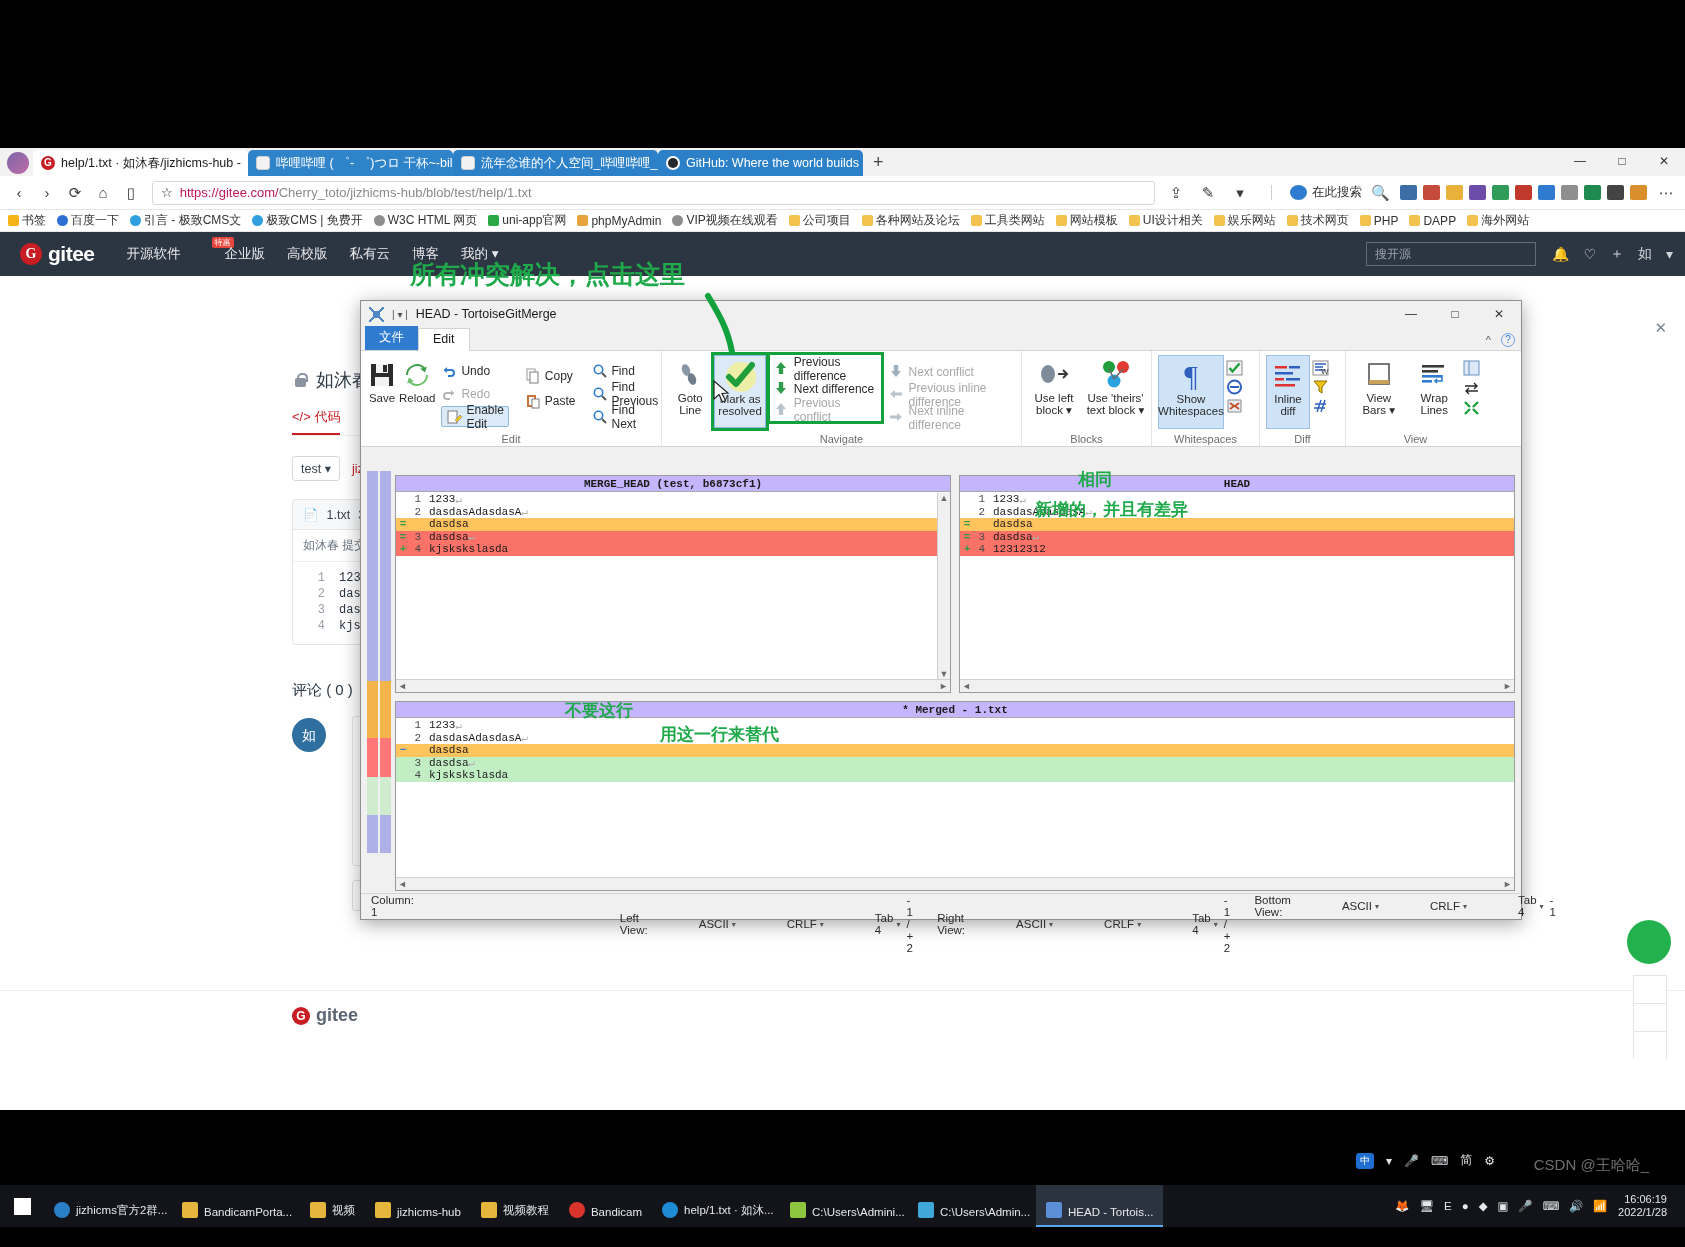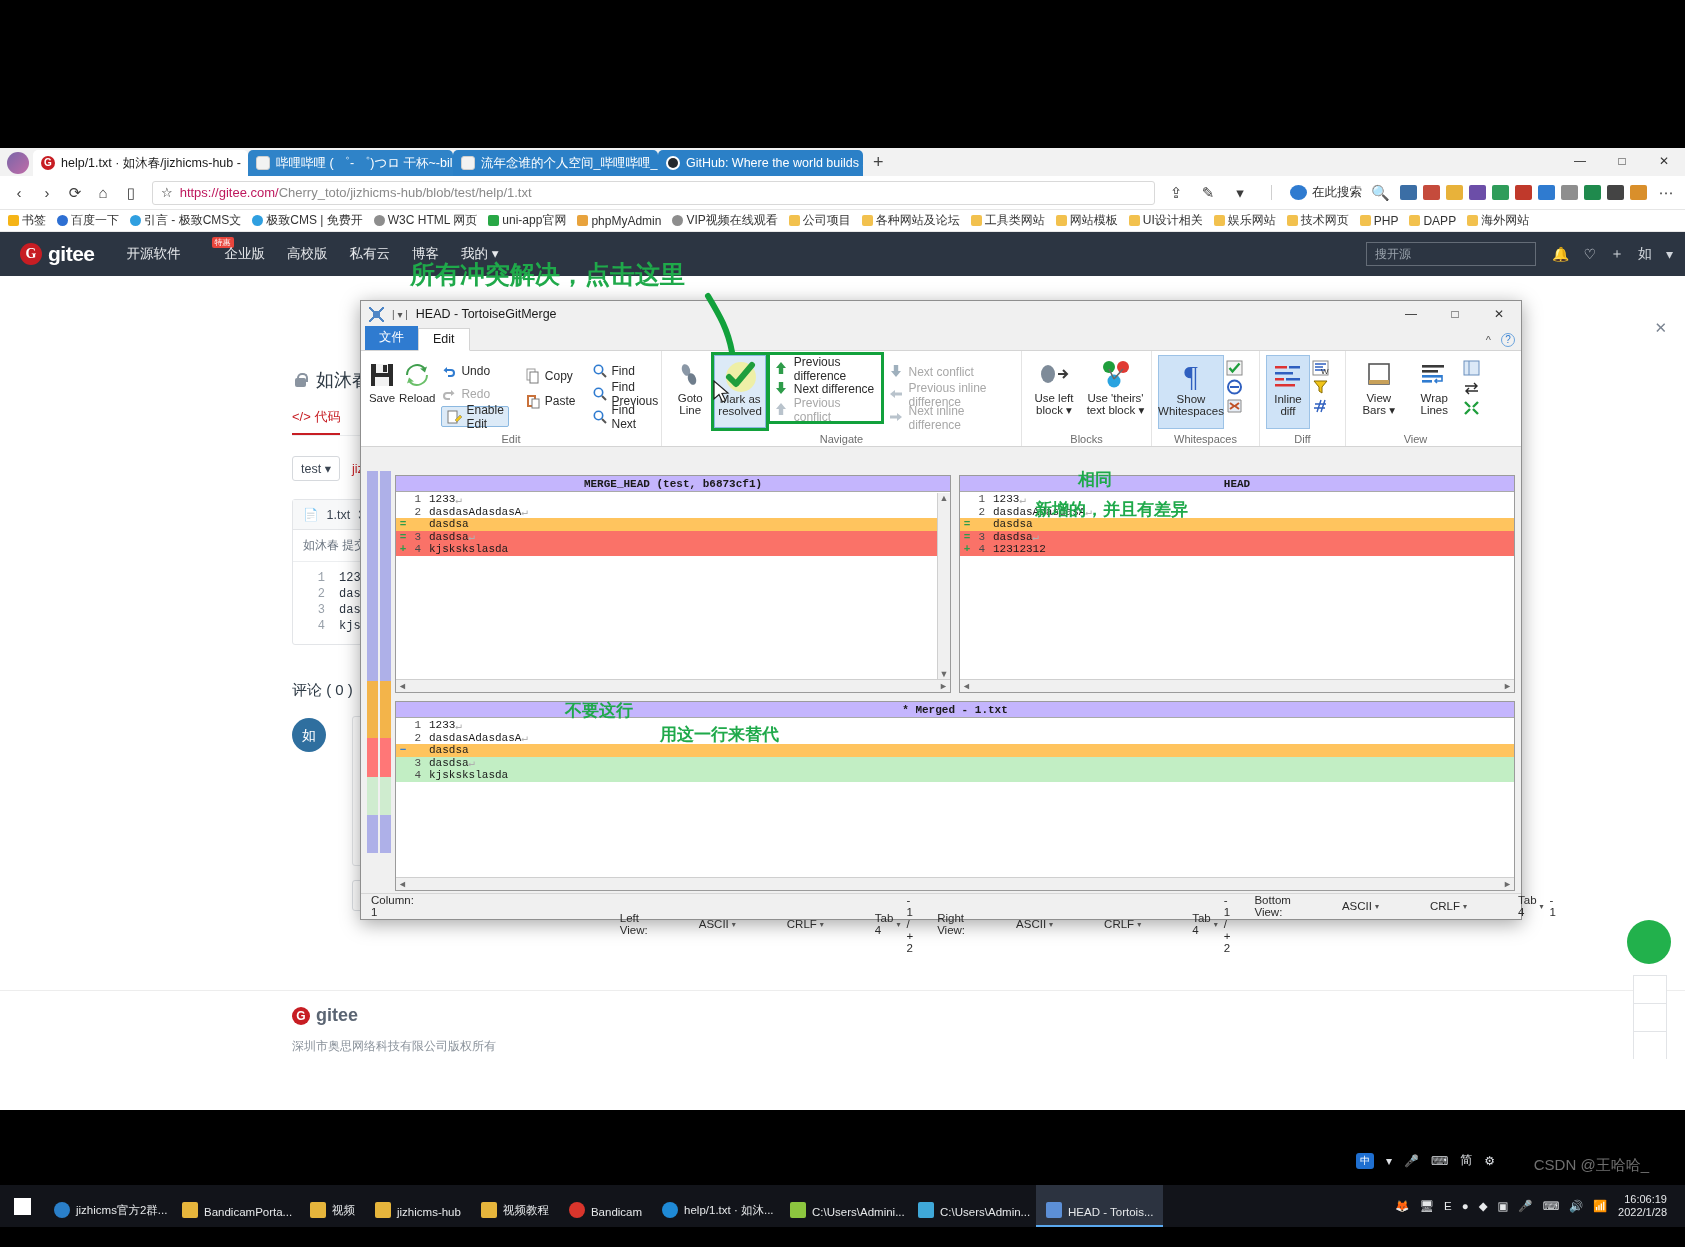--- a/index.html
+++ b/index.html
@@ -402,21 +402,20 @@
       <div></div>
       <div></div>
     </div>
   </div>
 
   <div class="footer">
     <div class="flogo">
       <span class="g">G</span>
       <span class="wm">gitee</span>
     </div>
-    <div class="fcopy">深圳市奥思网络科技有限公司版权所有</div>
   </div>
 </div>
 
 <div id="tgm">
 
   <div class="tgm-title">
     <span class="tgm-icon"></span>
     <span class="tgm-qat">| ▾ |</span>
     <span>HEAD - TortoiseGitMerge</span>
     <span class="tgm-wc">

